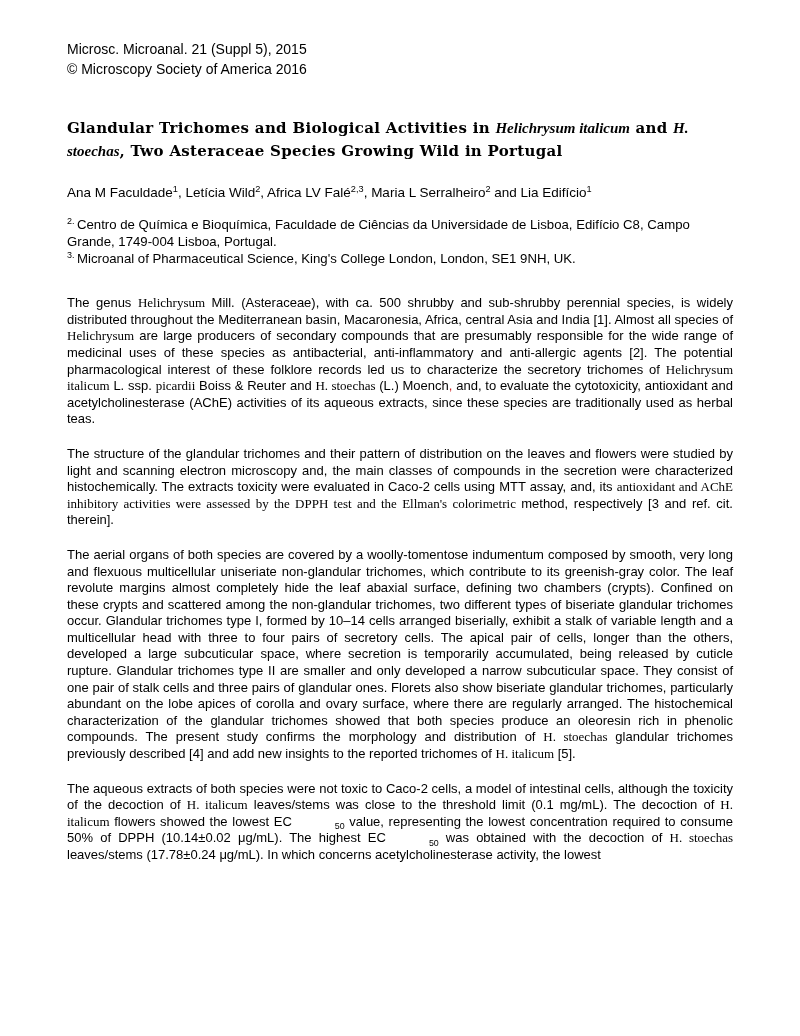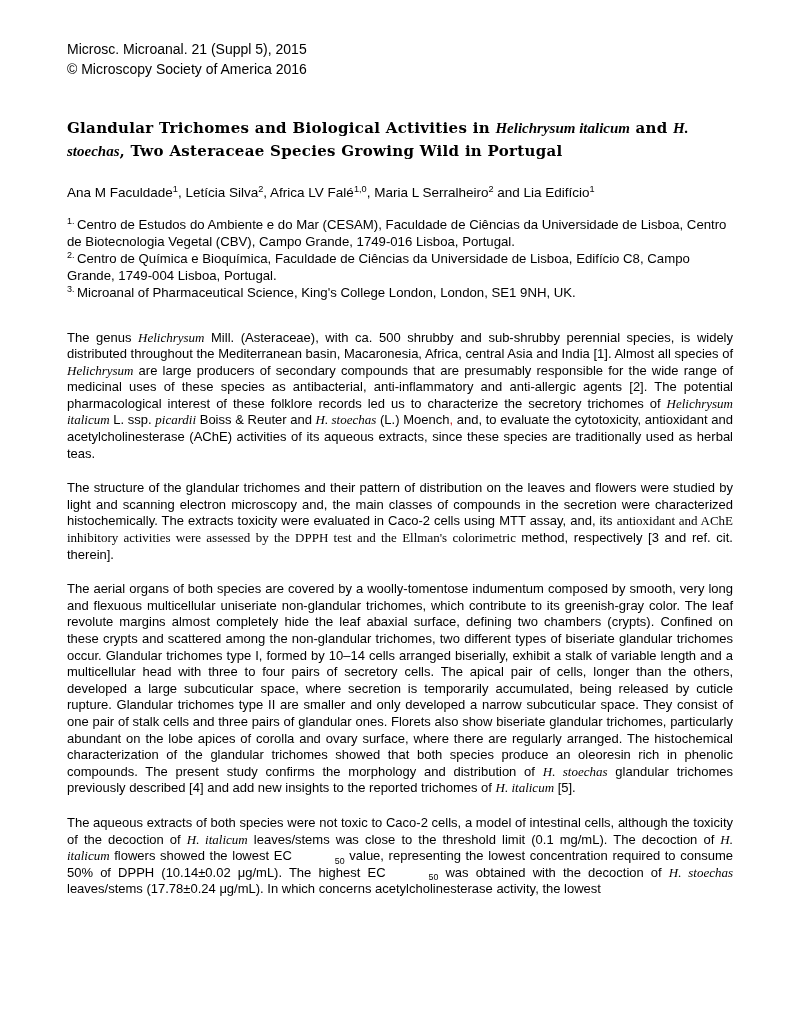--- a/index.html
+++ b/index.html
@@ -48,45 +48,44 @@
   }
   .affiliation { margin: 0; }
   .body-text { margin-top: 28px; }
   .para {
     font-size: 13px;
     line-height: 16.6px;
     text-align: justify;
     margin: 0 0 18px 0;
   }
   
-  .st-i   { font-family: "Liberation Serif", serif; font-style: italic; }
+  .st-i   { font-family: "Liberation Serif", serif; }
   .st-serif { font-family: "Liberation Serif", serif; }
   .st-sup { vertical-align: super; font-size: 0.68em; line-height: 0; }
   .st-sub { vertical-align: sub;   font-size: 0.68em; line-height: 0; margin-left: 43px; }
   .st-red { color: #cc2222; }
   .st-bl  {  }
 </style>
 </head>
 <body>
 
 <div class="page">
 
   <div class="header-row">
     <div class="header-left">
       <div>Microsc. Microanal. 21 (Suppl 5), 2015</div>
       <div>© Microscopy Society of America 2016</div>
     </div>
   </div>
 
   <h1 class="paper-title" style="margin-bottom:0;"><span class="st-bl">Glandular Trichomes and Biological Activities in </span><span class="st-bi">Helichrysum italicum</span><span class="st-bl"> and </span><span class="st-bi">H. stoechas</span><span class="st-bl">, Two Asteraceae Species Growing Wild in Portugal</span></h1>
 
-  <div class="authors"><span>Ana M Faculdade</span><span class="st-sup">1</span><span>, Letícia Silva</span><span class="st-sup">2</span><span>, Africa LV Falé</span><span class="st-sup">1,0</span><span>, Maria L Serralheiro</span><span class="st-sup">2</span><span> and Lia Edifício</span><span class="st-sup">1</span></div>
+  <div class="authors"><span>Ana M Faculdade</span><span class="st-sup">1</span><span>, Letícia Wild</span><span class="st-sup">2</span><span>, Africa LV Falé</span><span class="st-sup">2,3</span><span>, Maria L Serralheiro</span><span class="st-sup">2</span><span> and Lia Edifício</span><span class="st-sup">1</span></div>
 
   <div class="affiliations">
-    <p class="affiliation"><span class="st-sup">1. </span><span>Centro de Estudos do Ambiente e do Mar (CESAM), Faculdade de Ciências da Universidade de Lisboa, Centro de Biotecnologia Vegetal (CBV), Campo Grande, 1749-016 Lisboa, Portugal.</span></p>
     <p class="affiliation"><span class="st-sup">2. </span><span>Centro de Química e Bioquímica, Faculdade de Ciências da Universidade de Lisboa, Edifício C8, Campo Grande, 1749-004 Lisboa, Portugal.</span></p>
     <p class="affiliation"><span class="st-sup">3. </span><span>Microanal of Pharmaceutical Science, King's College London, London, SE1 9NH, UK.</span></p>
   </div>
 
   <div class="body-text">
     <p class="para"><span>The genus </span><span class="st-i">Helichrysum</span><span> Mill. (Asteraceae), with ca. 500 shrubby and sub-shrubby perennial species, is widely distributed throughout the Mediterranean basin, Macaronesia, Africa, central Asia and India [1]. Almost all species of </span><span class="st-i">Helichrysum</span><span> are large producers of secondary compounds that are presumably responsible for the wide range of medicinal uses of these species as antibacterial, anti-inflammatory and anti-allergic agents [2]. The potential pharmacological interest of these folklore records led us to characterize the secretory trichomes of </span><span class="st-i">Helichrysum italicum</span><span> L. ssp. </span><span class="st-i">picardii</span><span> Boiss &amp; Reuter and </span><span class="st-i">H. stoechas</span><span> (L.) Moench</span><span class="st-red">,</span><span> and, to evaluate the cytotoxicity, antioxidant and acetylcholinesterase (AChE) activities of its aqueous extracts, since these species are traditionally used as herbal teas.</span></p>
     <p class="para"><span>The structure of the glandular trichomes and their pattern of distribution on the leaves and flowers were studied by light and scanning electron microscopy and, the main classes of compounds in the secretion were characterized histochemically. The extracts toxicity were evaluated in Caco-2 cells using MTT assay, and, its </span><span class="st-serif">antioxidant and AChE inhibitory activities were assessed by the DPPH test and the Ellman's colorimetric </span><span>method, respectively [3 and ref. cit. therein].</span></p>
     <p class="para"><span>The aerial organs of both species are covered by a woolly-tomentose indumentum composed by smooth, very long and flexuous multicellular uniseriate non-glandular trichomes, which contribute to its greenish-gray color. The leaf revolute margins almost completely hide the leaf abaxial surface, defining two chambers (crypts). Confined on these crypts and scattered among the non-glandular trichomes, two different types of biseriate glandular trichomes occur. Glandular trichomes type I, formed by 10–14 cells arranged biserially, exhibit a stalk of variable length and a multicellular head with three to four pairs of secretory cells. The apical pair of cells, longer than the others, developed a large subcuticular space, where secretion is temporarily accumulated, being released by cuticle rupture. Glandular trichomes type II are smaller and only developed a narrow subcuticular space. They consist of one pair of stalk cells and three pairs of glandular ones. Florets also show biseriate glandular trichomes, particularly abundant on the lobe apices of corolla and ovary surface, where there are regularly arranged. The histochemical characterization of the glandular trichomes showed that both species produce an oleoresin rich in phenolic compounds. The present study confirms the morphology and distribution of </span><span class="st-i">H. stoechas</span><span> glandular trichomes previously described [4] and add new insights to the reported trichomes of </span><span class="st-i">H. italicum</span><span> [5].</span></p>
     <p class="para"><span>The aqueous extracts of both species were not toxic to Caco-2 cells, a model of intestinal cells, although the toxicity of the decoction of </span><span class="st-i">H. italicum</span><span> leaves/stems was close to the threshold limit (0.1 mg/mL). The decoction of </span><span class="st-i">H. italicum</span><span> flowers showed the lowest EC</span><span class="st-sub">50</span><span> value, representing the lowest concentration required to consume 50% of DPPH (10.14±0.02 μg/mL). The highest EC</span><span class="st-sub">50</span><span> was obtained with the decoction of </span><span class="st-i">H. stoechas</span><span> leaves/stems (17.78±0.24 μg/mL). In which concerns acetylcholinesterase activity, the lowest</span></p>
   </div>

